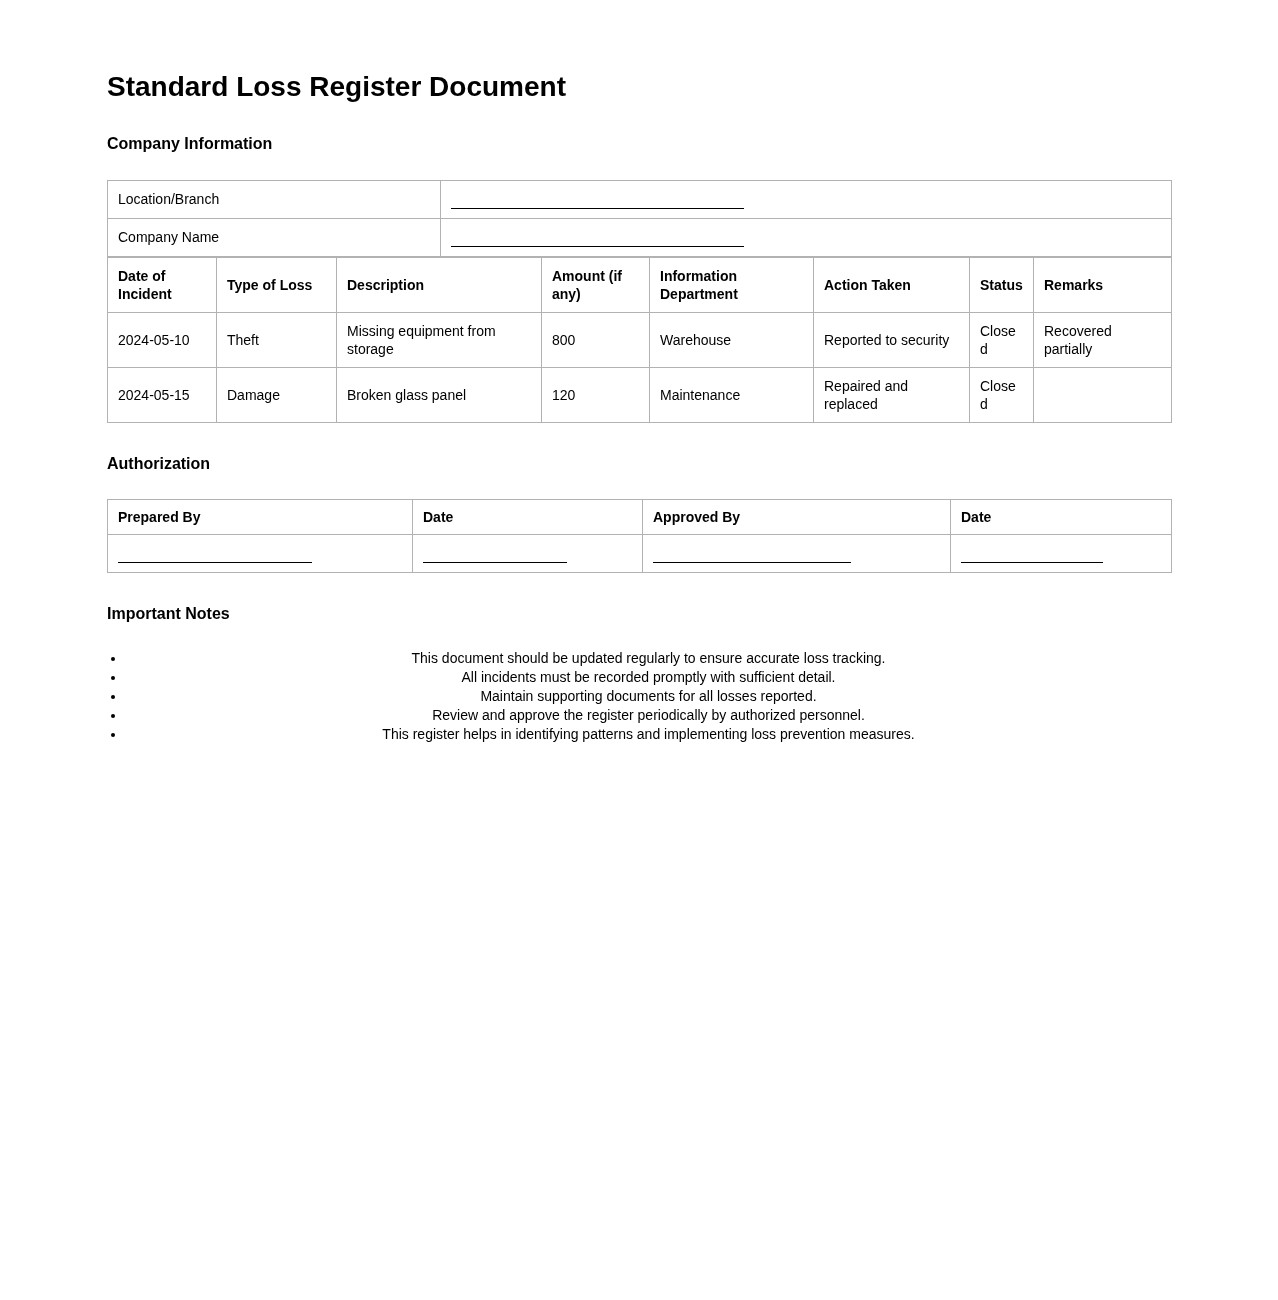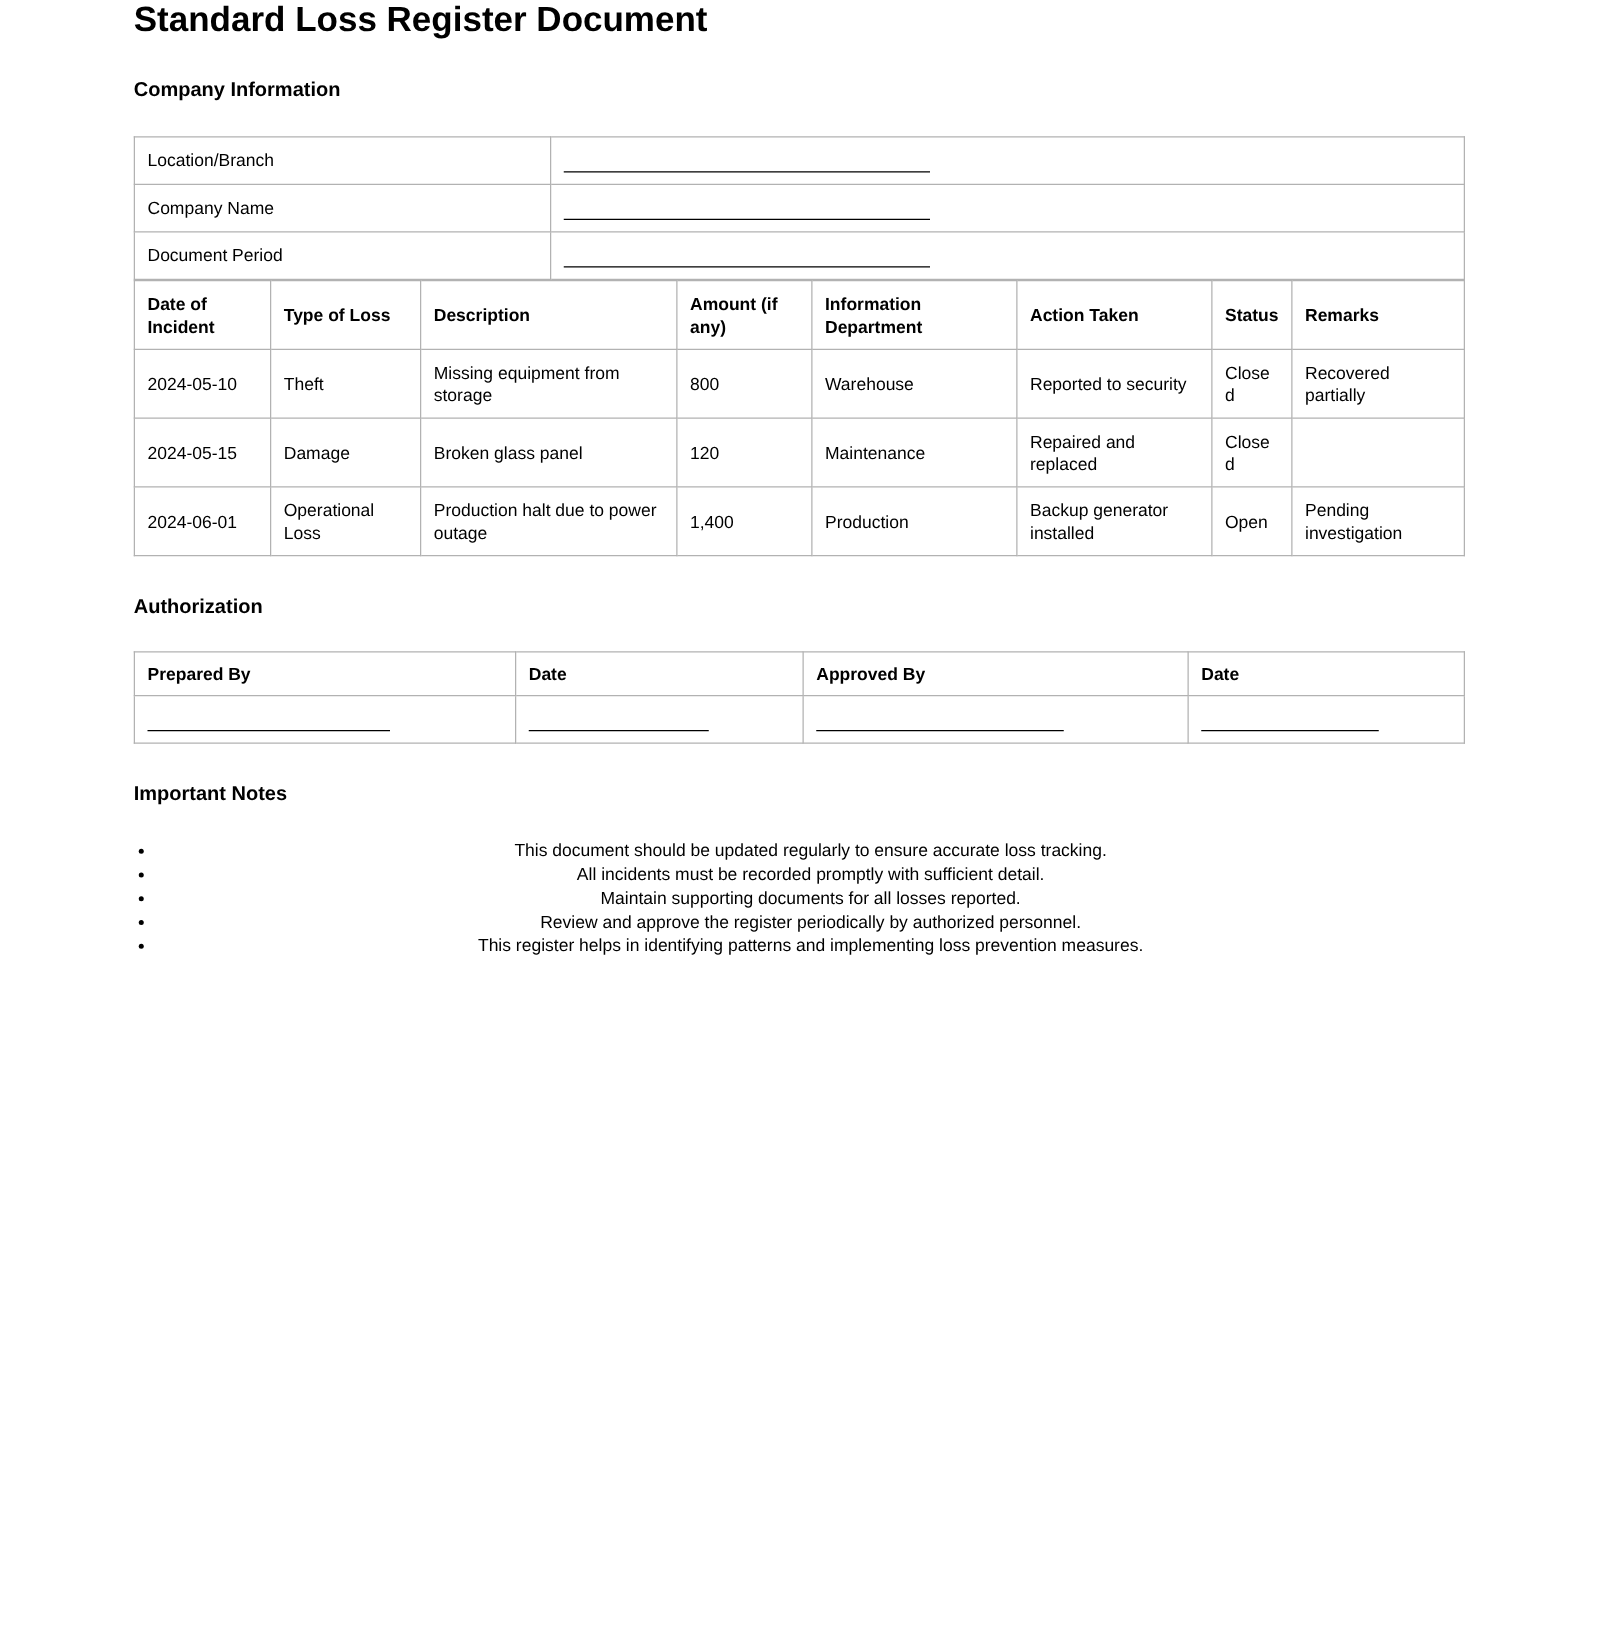--- a/index.html
+++ b/index.html
@@ -7,20 +7,21 @@
     margin: 0;
     padding: 0;
     background: #ffffff;
     color: #000000;
     font-family: "Liberation Sans", sans-serif;
     font-size: 14px;
   }
   .page {
     width: 1064px;
     margin: 0 auto;
+    padding-top: 71px;
     padding-bottom: 120px;
   }
   h1 {
     font-size: 28px;
     line-height: 1.15;
     font-weight: bold;
     margin: 0;
   }
   h2 {
     font-size: 16px;
@@ -104,24 +105,20 @@
         <col class="col-label">
         <col>
       </colgroup>
     <tbody>
       <tr>
         <td>Location/Branch</td>
         <td><span class="blank-line w293"></span></td>
       </tr>
       <tr>
         <td>Company Name</td>
-        <td><span class="blank-line w293"></span></td>
-      </tr>
-      <tr>
-        <td>Document Period</td>
         <td><span class="blank-line w293"></span></td>
       </tr>
     </tbody>
   </table>
 
   <table class="loss-table">
     <colgroup>
       <col class="col-0">
         <col class="col-1">
         <col class="col-2">
@@ -157,30 +154,20 @@
       <tr>
         <td>2024-05-15</td>
         <td>Damage</td>
         <td>Broken glass panel</td>
         <td>120</td>
         <td>Maintenance</td>
         <td>Repaired and replaced</td>
         <td>Closed</td>
         <td></td>
       </tr>
-      <tr>
-        <td>2024-06-01</td>
-        <td>Operational Loss</td>
-        <td>Production halt due to power outage</td>
-        <td>1,400</td>
-        <td>Production</td>
-        <td>Backup generator installed</td>
-        <td>Open</td>
-        <td>Pending investigation</td>
-      </tr>
     </tbody>
   </table>
 
   <h2>Authorization</h2>
   <table class="auth-table">
     <colgroup>
         <col class="col-a">
         <col class="col-b">
         <col class="col-c">
         <col class="col-d">

